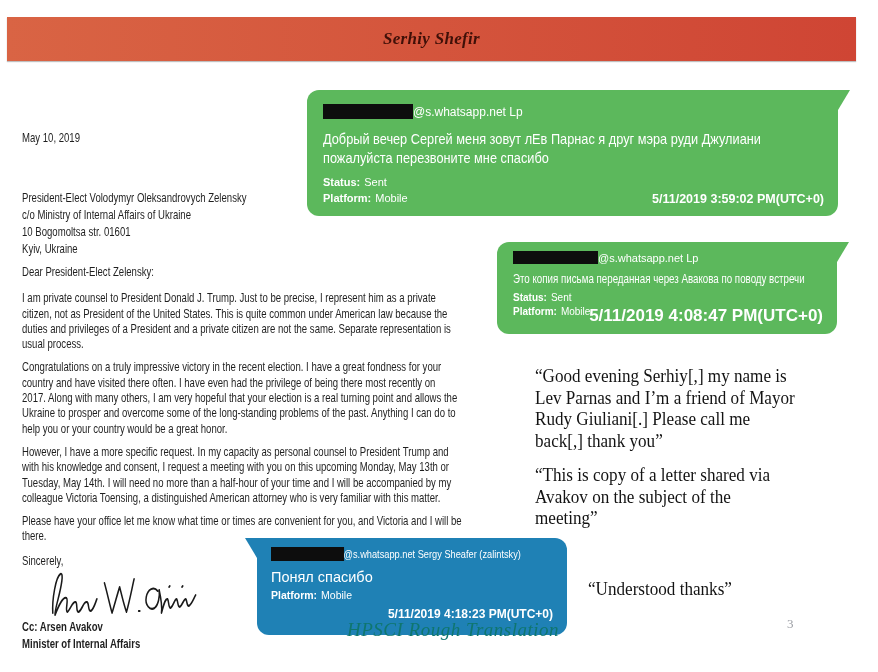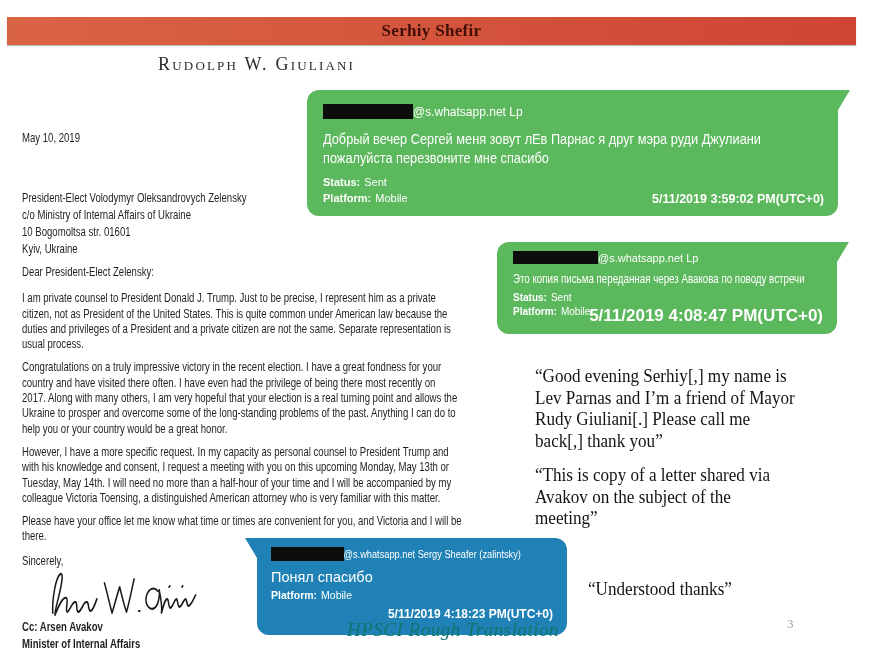--- a/index.html
+++ b/index.html
@@ -1,23 +1,23 @@
 <!DOCTYPE html>
 <html><head>
 <meta charset="utf-8">
 <style>
   html,body{margin:0;padding:0;background:#ffffff;}
   .page{position:relative;width:878px;height:672px;background:#ffffff;overflow:hidden;
         font-family:"Liberation Sans",sans-serif;}
 
   
-  .titlebar{position:absolute;left:7px;top:17px;width:849px;height:28px;
+  .titlebar{position:absolute;left:7px;top:17px;width:849px;height:44px;
     background:linear-gradient(to right,#d96444,#cf4534);
     display:flex;align-items:center;justify-content:center;
-    box-shadow:0 1px 1px rgba(0,0,0,.25);}
+    box-shadow:0 1px 1px rgba(0,0,0,.25);font-style:italic;}
   .titlebar span{font-family:"Liberation Serif",serif;font-weight:bold;
     font-size:17px;color:#401008;letter-spacing:.3px;}
 
   
   .letterhead{position:absolute;left:158px;top:54px;
     font-family:"Liberation Serif",serif;font-variant:small-caps;
     font-size:18px;letter-spacing:2.2px;color:#2b2b2b;}
 
   
   .letter{position:absolute;left:22px;top:131px;width:640px;
@@ -88,21 +88,20 @@
 </style>
 </head>
 <body>
 
 <div class="page">
 
   <div class="titlebar">
     <span>Serhiy Shefir</span>
   </div>
 
-  <div class="letterhead">Rudolph W. Giuliani</div>
 
   <div class="letter">
     <div class="date">May 10, 2019</div>
     <div class="addr pre">President-Elect Volodymyr Oleksandrovych Zelensky
 c/o Ministry of Internal Affairs of Ukraine
 10 Bogomoltsa str. 01601
 Kyiv, Ukraine</div>
     <div class="salut">Dear President-Elect Zelensky:</div>
     <div class="para pre">I am private counsel to President Donald J. Trump.  Just to be precise, I represent him as a private
 citizen, not as President of the United States.  This is quite common under American law because the

